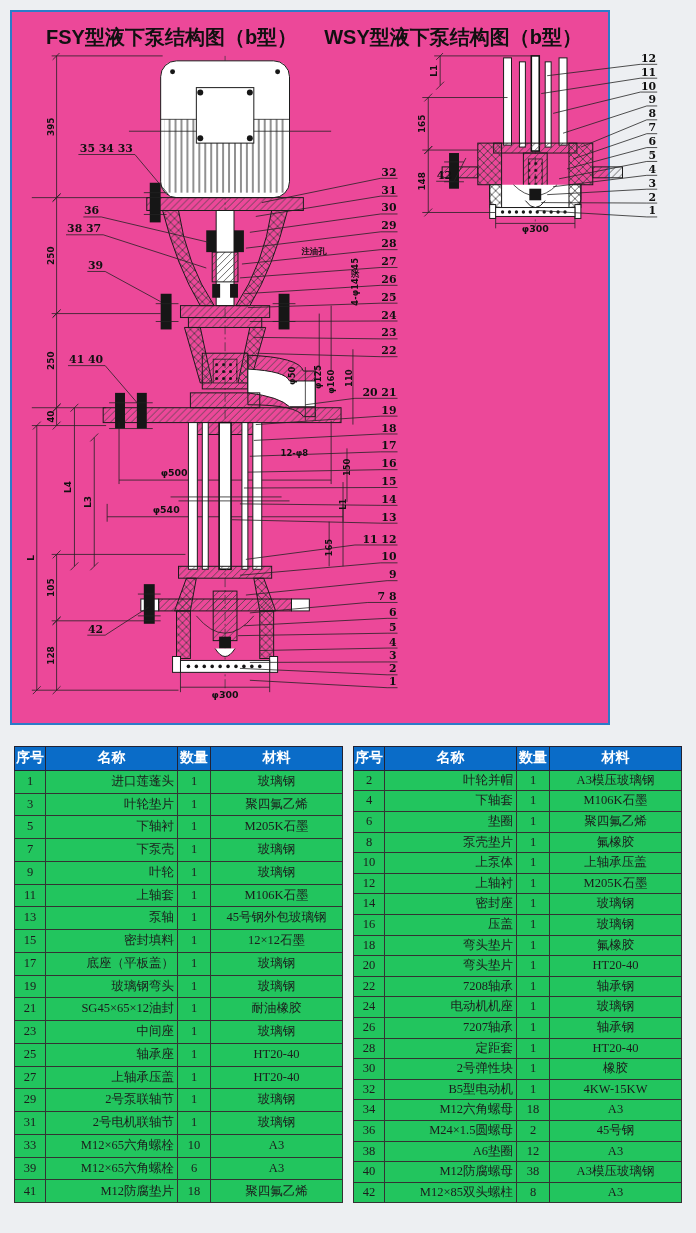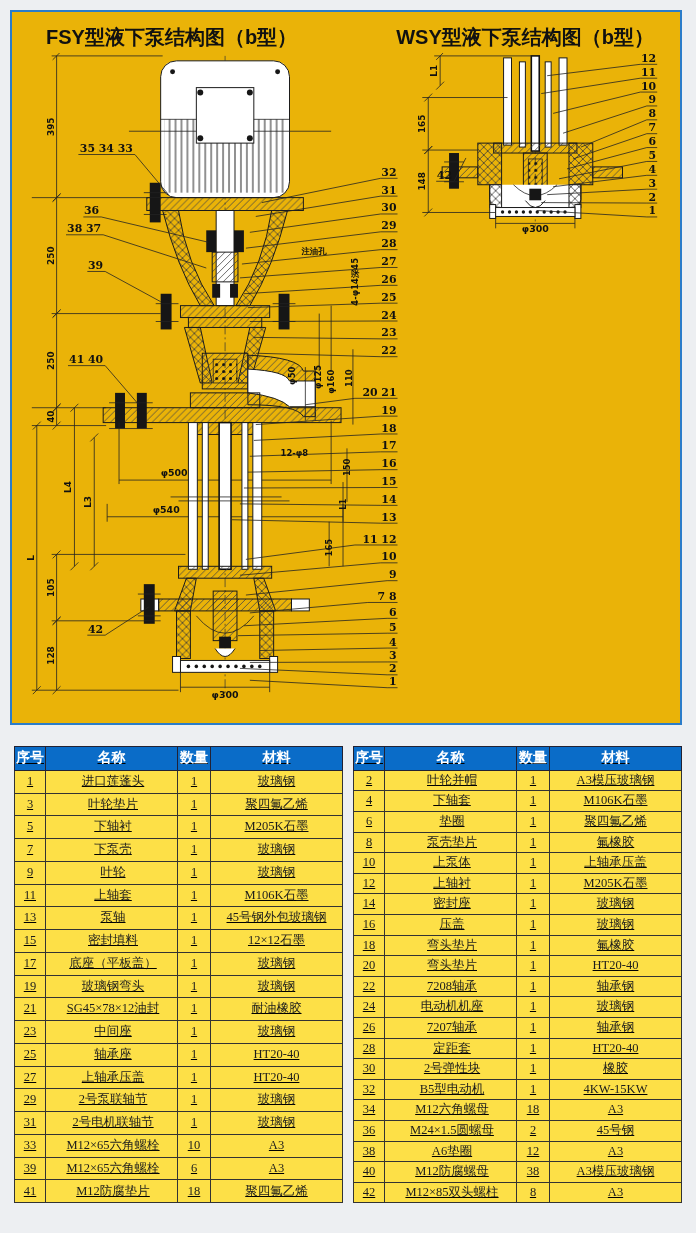--- a/index.html
+++ b/index.html
@@ -1,24 +1,24 @@
 <!DOCTYPE html>
 <html><head>
 <meta charset="utf-8">
 <style>
   html,body{margin:0;padding:0;}
   .page{position:relative;width:696px;height:1233px;background:#edeff2;font-family:"Liberation Sans",sans-serif;overflow:hidden;}
-  .panel{position:absolute;left:10px;top:10px;width:672px;height:715px;background:#eab308;border:2px solid #2b7cc9;box-sizing:border-box;}
+  .panel{position:absolute;left:10px;top:10px;width:600px;height:715px;background:#ec4899;border:2px solid #2b7cc9;box-sizing:border-box;}
   .titles{display:flex;justify-content:space-between;padding:12px 26px 0 34px;font-weight:bold;font-size:20px;color:#111;font-family:"Liberation Sans",sans-serif;}
   .drawing{display:block;margin-top:2px;}
   .tables{position:absolute;left:14px;top:746px;width:668px;display:flex;gap:10px;}
-  table{flex:1;border-collapse:collapse;table-layout:fixed;background:#fde047;border:1px solid #222;text-decoration:underline;}
+  table{flex:1;border-collapse:collapse;table-layout:fixed;background:#22c55e;border:1px solid #222;}
   th{background:#0a6cc8;color:#fff;font-weight:bold;font-size:14px;border:1px solid #223;padding:2px 1px;line-height:1.35;font-family:"Liberation Serif",serif;}
   td{border:1px solid #333;font-size:12.5px;color:#1c1c1c;text-align:center;padding:0 3px;height:19.6px;line-height:1.1;font-family:"Liberation Serif",serif;white-space:nowrap;overflow:hidden;}
-  td.name{text-align:center;padding-left:6px;}
+  td.name{text-align:right;padding-left:6px;}
   
   .ln{stroke:#222;stroke-width:0.8;fill:none;}
   .ol{stroke:#1a1a1a;stroke-width:1;fill:#fff;}
   .olh{stroke:#1a1a1a;stroke-width:1;fill:url(#hx);}
   .olx{stroke:#1a1a1a;stroke-width:1;fill:url(#xh);}
   .dk{fill:#161616;stroke:none;}
   .callout{font:bold 11px "DejaVu Serif",serif;fill:#111;}
   .dim{font:bold 9px "DejaVu Sans",sans-serif;fill:#111;}
   .ann{font-weight:bold;fill:#111;font-family:"DejaVu Sans",sans-serif;}
   .cl{stroke:#333;stroke-width:0.7;stroke-dasharray:9 3 2 3;fill:none;}
@@ -527,21 +527,21 @@
             <td>玻璃钢</td>
           </tr>
           <tr>
             <td>19</td>
             <td class="name">玻璃钢弯头</td>
             <td>1</td>
             <td>玻璃钢</td>
           </tr>
           <tr>
             <td>21</td>
-            <td class="name">SG45×78×12油封</td>
+            <td class="name">SG45×65×12油封</td>
             <td>1</td>
             <td>耐油橡胶</td>
           </tr>
           <tr>
             <td>23</td>
             <td class="name">中间座</td>
             <td>1</td>
             <td>玻璃钢</td>
           </tr>
           <tr>

